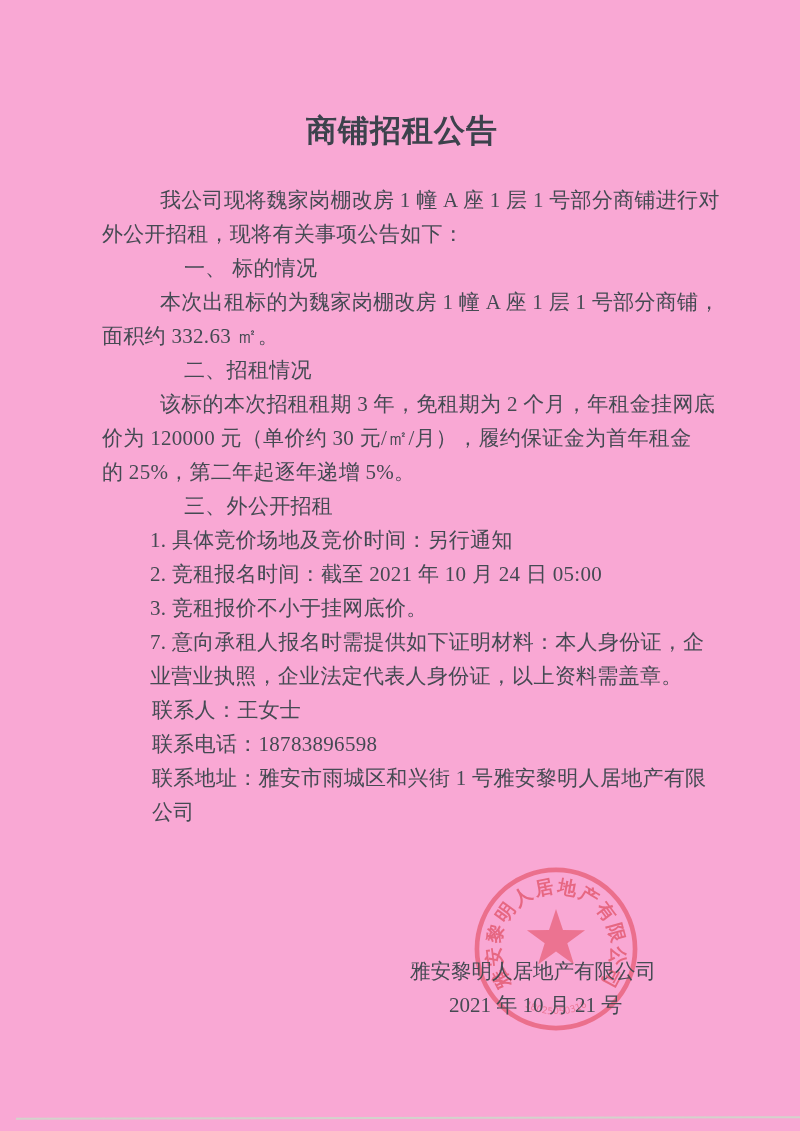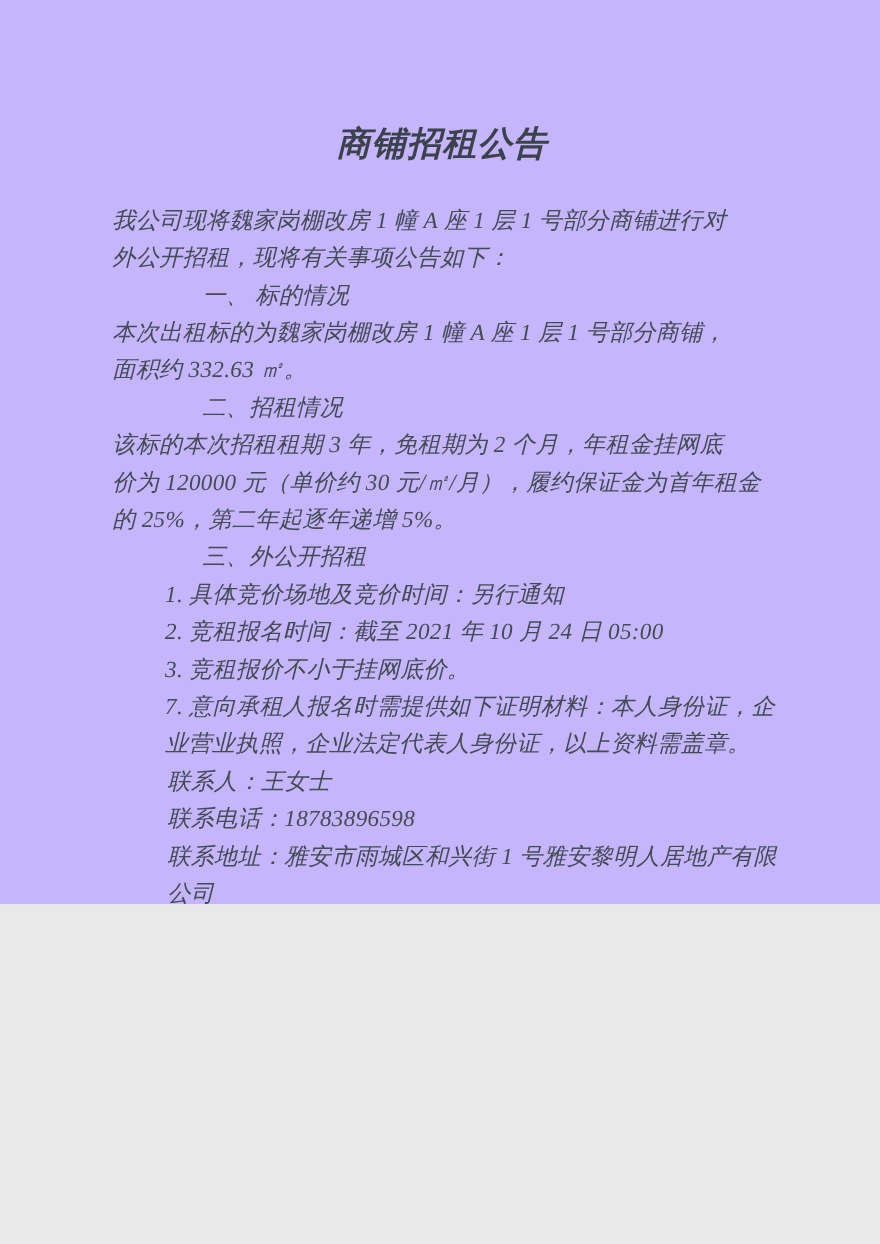--- a/index.html
+++ b/index.html
@@ -1,24 +1,23 @@
 <!DOCTYPE html>
 <html><head>
 <meta charset="utf-8">
 <style>
   html,body{margin:0;padding:0;background:#e9e9e9;}
   .page{
     position:relative;
-    width:800px;height:822px;
+    width:800px;height:1131px;
     margin:0 auto;
-    background:#c4b5fd;
+    background:#f9a8d4;
     overflow:hidden;
     font-family:"Liberation Serif","DejaVu Serif",serif;
     color:#454a53;
-    font-style:italic;
   }
   .doc{
     position:absolute;
     left:0;top:0;width:800px;
     padding:109px 98px 0 102px;
     box-sizing:border-box;
   }
   .title{
     margin:0 0 31px 0;
     font-size:31px;
@@ -27,21 +26,21 @@
     text-align:center;
     letter-spacing:1px;
     color:#3c424c;
   }
   .line{
     font-size:21px;
     line-height:34px;
     white-space:nowrap;
     letter-spacing:0.3px;
   }
-  .l-ind{}
+  .l-ind{margin-left:58px;}
   .l-head{margin-left:82px;}
   .l-list{margin-left:48px;}
   .l-contact{margin-left:50px;}
   .sign-company{
     position:absolute;
     left:410px;top:956px;
     font-size:20.5px;line-height:30px;
     white-space:nowrap;
     color:#454a53;
     z-index:3;

